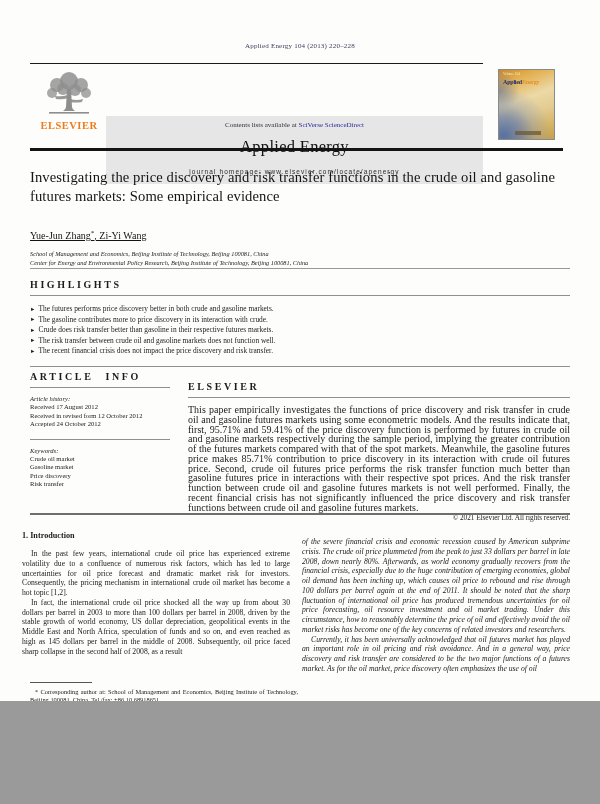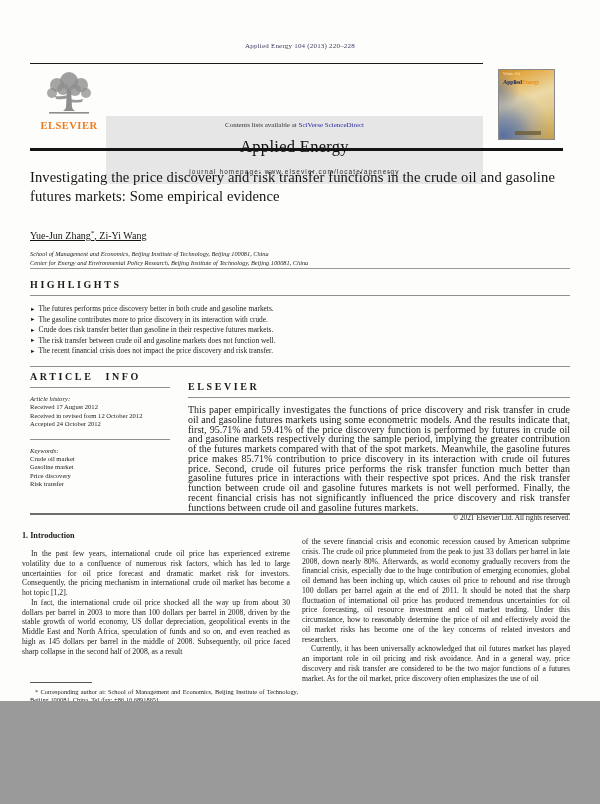--- a/index.html
+++ b/index.html
@@ -71,21 +71,21 @@
   .head-rule { height:1px; background:#8f8f8f; margin-top:5px; margin-bottom:7px; }
   .info-italic { font-size:6.6px; font-style:italic; line-height:8.4px; }
   .info-line { font-size:6.6px; line-height:8.4px; }
   .mid-rule { height:1px; background:#8f8f8f; margin:10px 0 7px 0; }
   .abstract-text { font-size:10px; line-height:9.75px; text-align:justify; color:#1b1b1b; }
   .copyright { font-size:7.2px; text-align:right; margin-top:2px; }
   .bottom-rule { position:absolute; left:30px; top:513px; width:540px; height:1.5px; background:#6e6e6e; }
   
   .col { position:absolute; width:268px; }
   .col-left  { left:22px;  top:531px; }
-  .col-right { left:302px; top:537px; }
+  .col-right { left:302px; top:537px;font-style:italic; }
   .section-heading { font-size:8.2px; font-weight:bold; margin-bottom:9px; }
   .body-par { font-size:7.7px; line-height:9.75px; text-align:justify; text-indent:9px; }
   .body-par.no-indent { text-indent:0; }
   
   .footnote { position:absolute; left:30px; top:682px; width:268px; }
   .footnote-rule { width:62px; height:1px; background:#555; margin-bottom:5px; }
   .footnote-text { font-size:6.4px; line-height:8.4px; text-align:justify; }
   .footnote-text .fn-indent { display:inline-block; width:5px; }
   .email-line { font-size:6.4px; line-height:8.4px; margin-top:1px; text-indent:5px; }
   .email-label { font-style:italic; }

